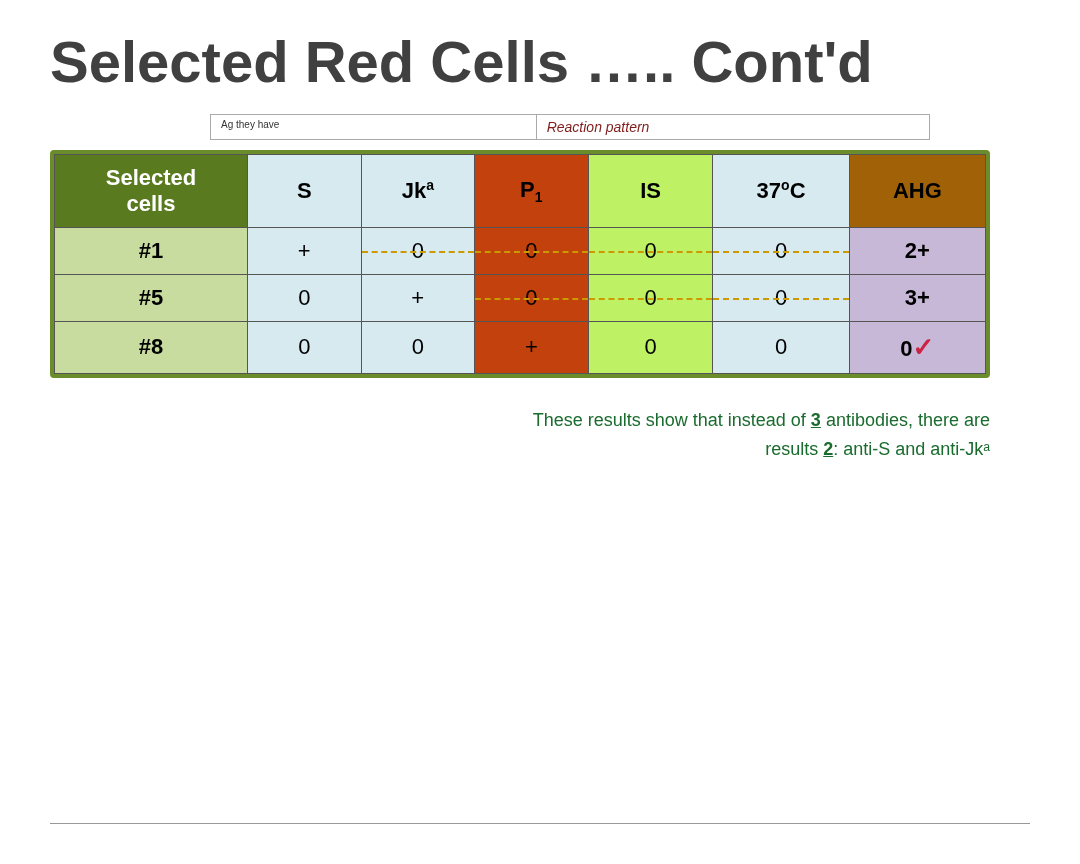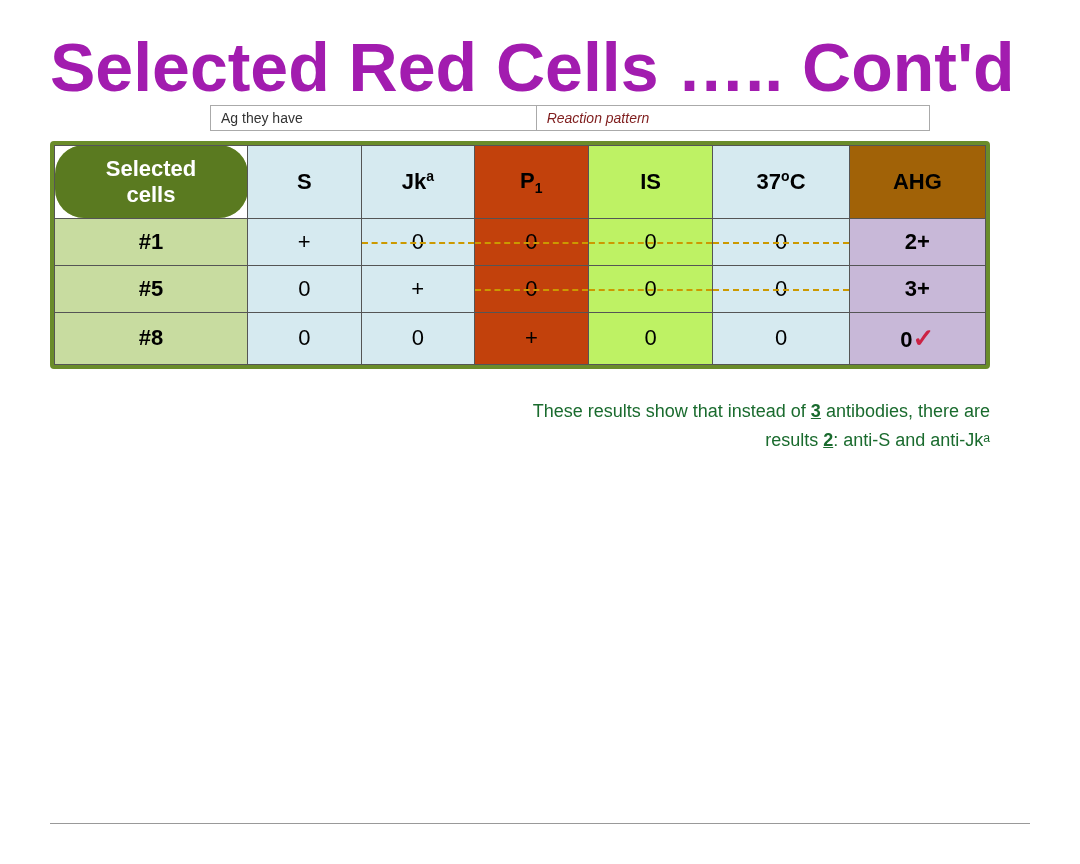--- a/index.html
+++ b/index.html
@@ -16,38 +16,39 @@
     .page-container {
       width: 1080px;
       height: 864px;
       padding: 30px 50px;
       display: flex;
       flex-direction: column;
       align-items: flex-start;
     }
 
     .main-title {
-      font-size: 68px;
-      font-weight: bold;
-      color: #a21caf;
+      font-size: 58px;
+      font-weight: bold;
+      color: #404040;
+      margin-bottom: 20px;
       line-height: 1.1;
     }
 
     .header-label-row {
       display: flex;
       width: 720px;
       margin-left: 160px;
       margin-bottom: 4px;
       border: 1px solid #aaa;
     }
 
     .header-label-ag {
       flex: 1.8;
       padding: 4px 10px;
-      font-size: 14px;
+      font-size: 10px;
       color: #333;
       border-right: 1px solid #aaa;
     }
 
     .header-label-reaction {
       flex: 2.2;
       padding: 4px 10px;
       font-size: 14px;
       color: #7f1d1d;
       font-style: italic;
@@ -92,21 +93,20 @@
       font-weight: bold;
       font-size: 22px;
       border-bottom: 2px solid #333;
     }
 
     .header-selected {
       background-color: #5a7a20 !important;
       color: white;
       font-weight: bold;
       font-size: 20px;
-      border-radius: 29px;
     }
 
     .data-row td {
       font-size: 24px;
     }
 
     .cell-id {
       font-weight: bold;
       background-color: #c8dca0;
       border-right: 2px solid #333;

